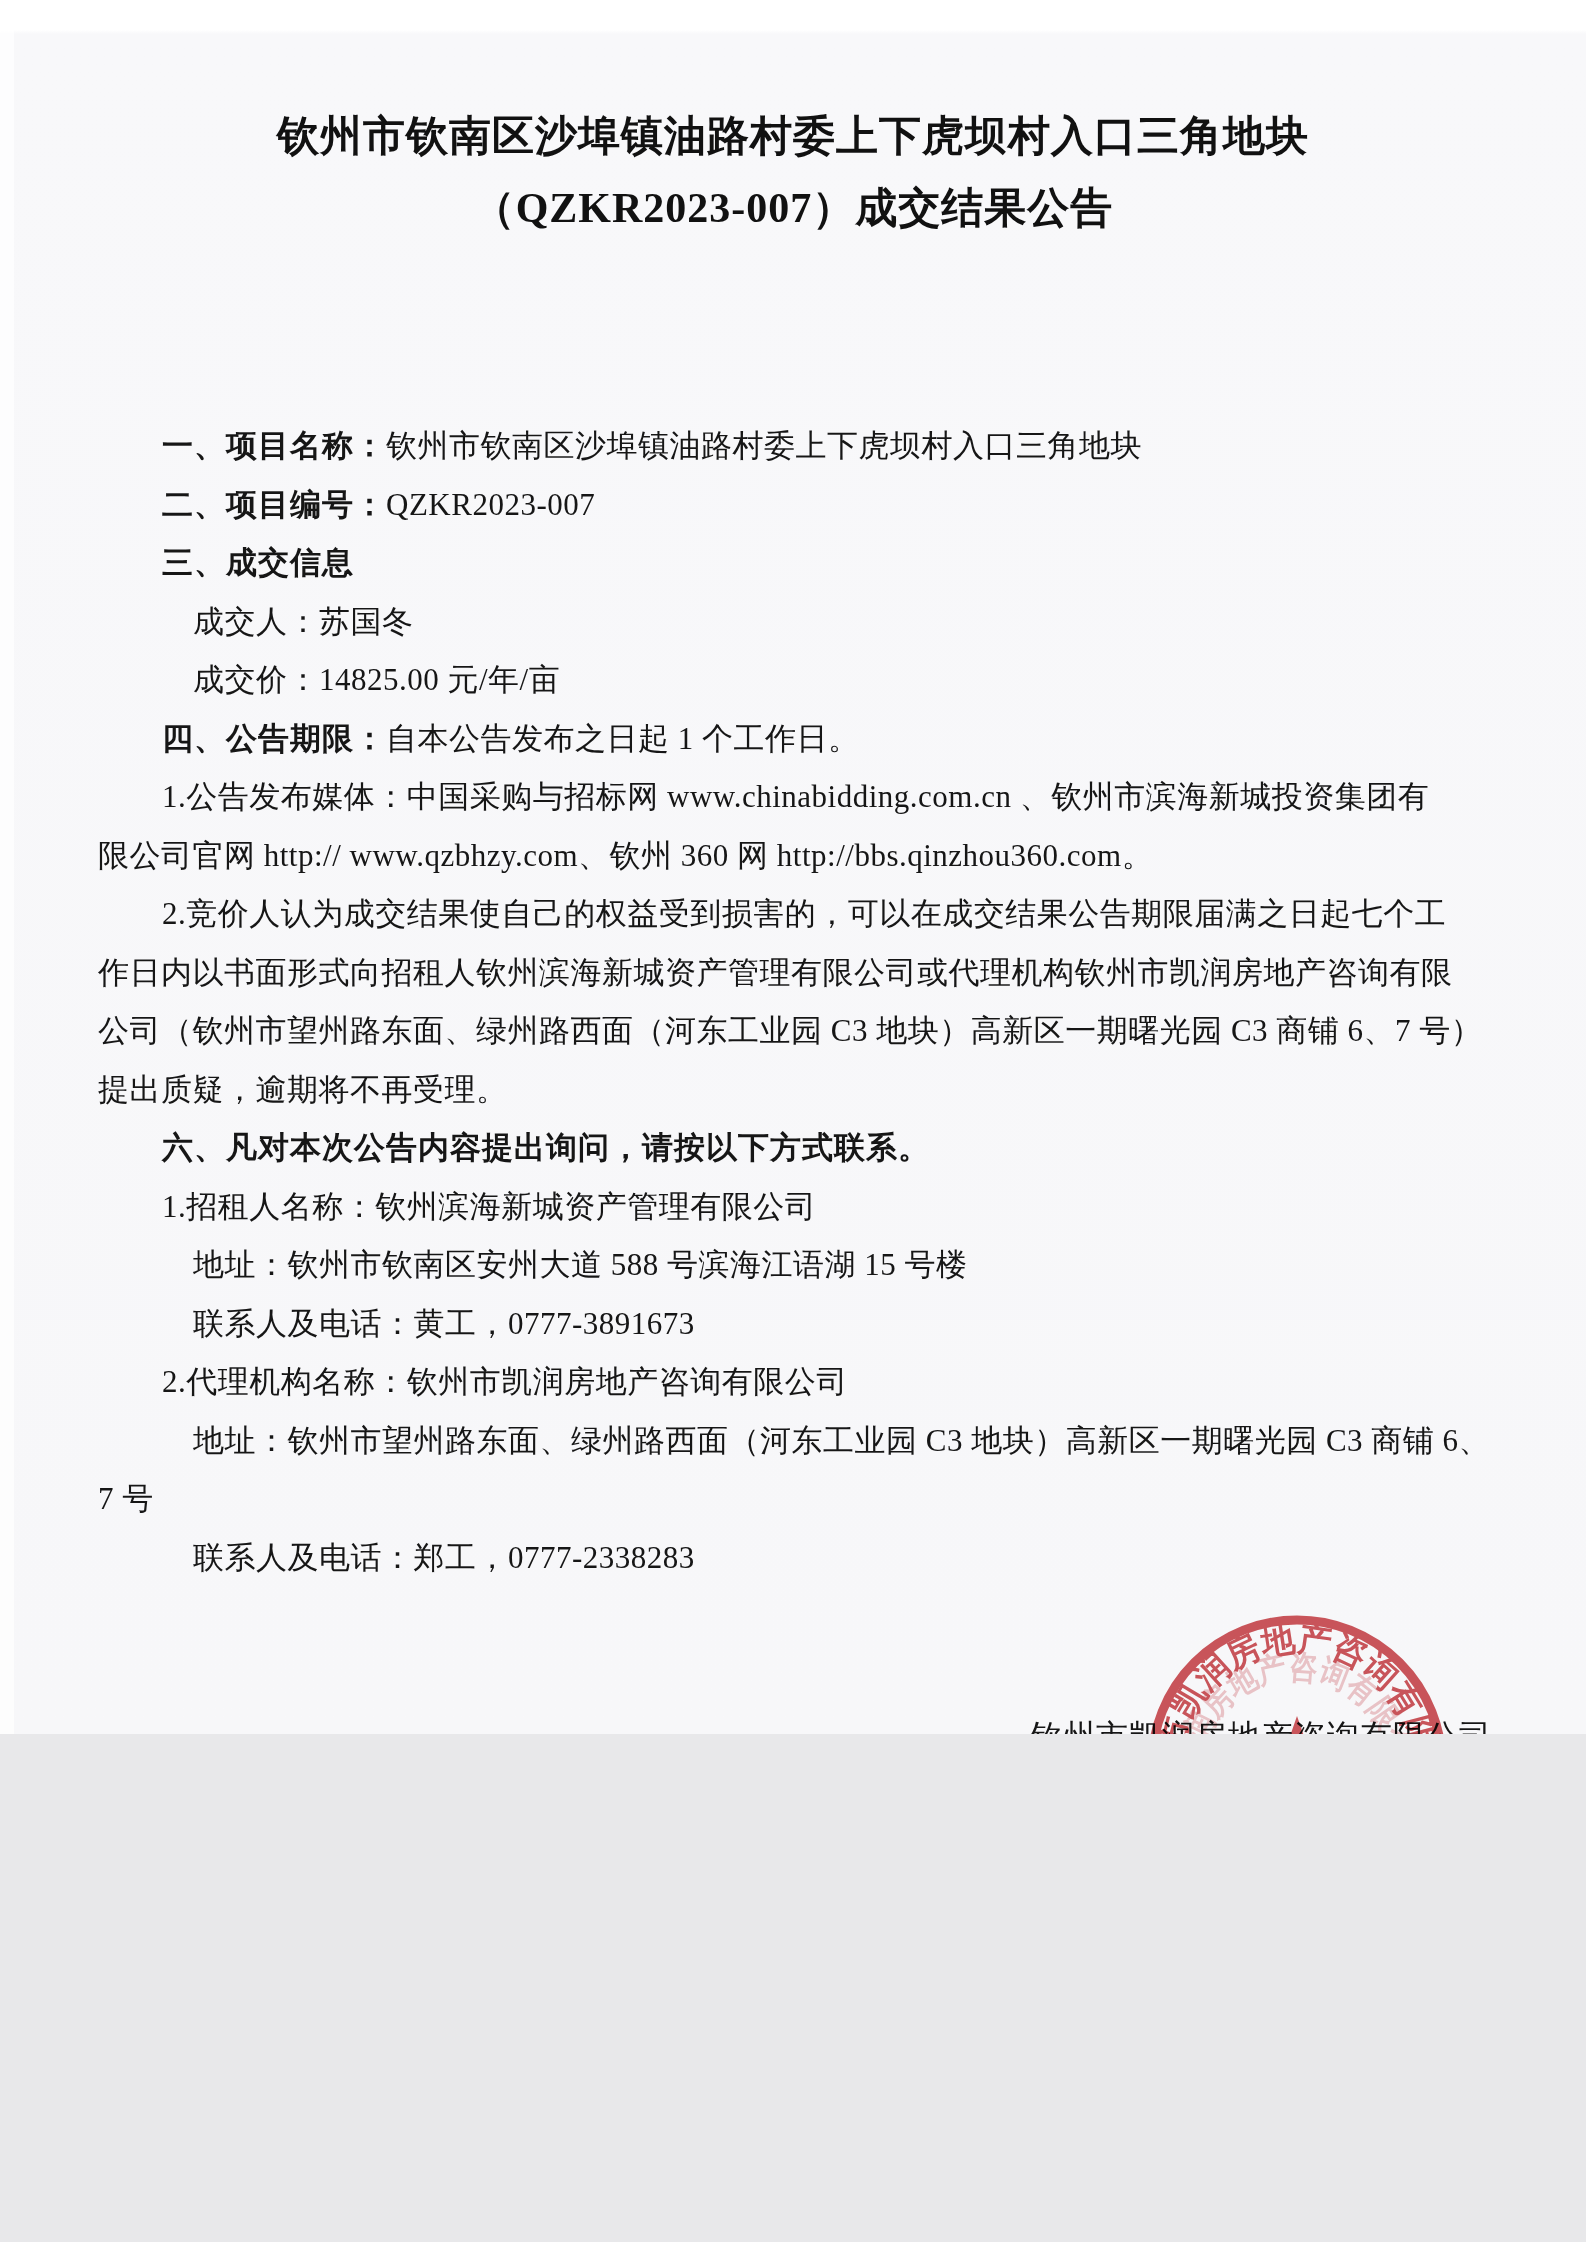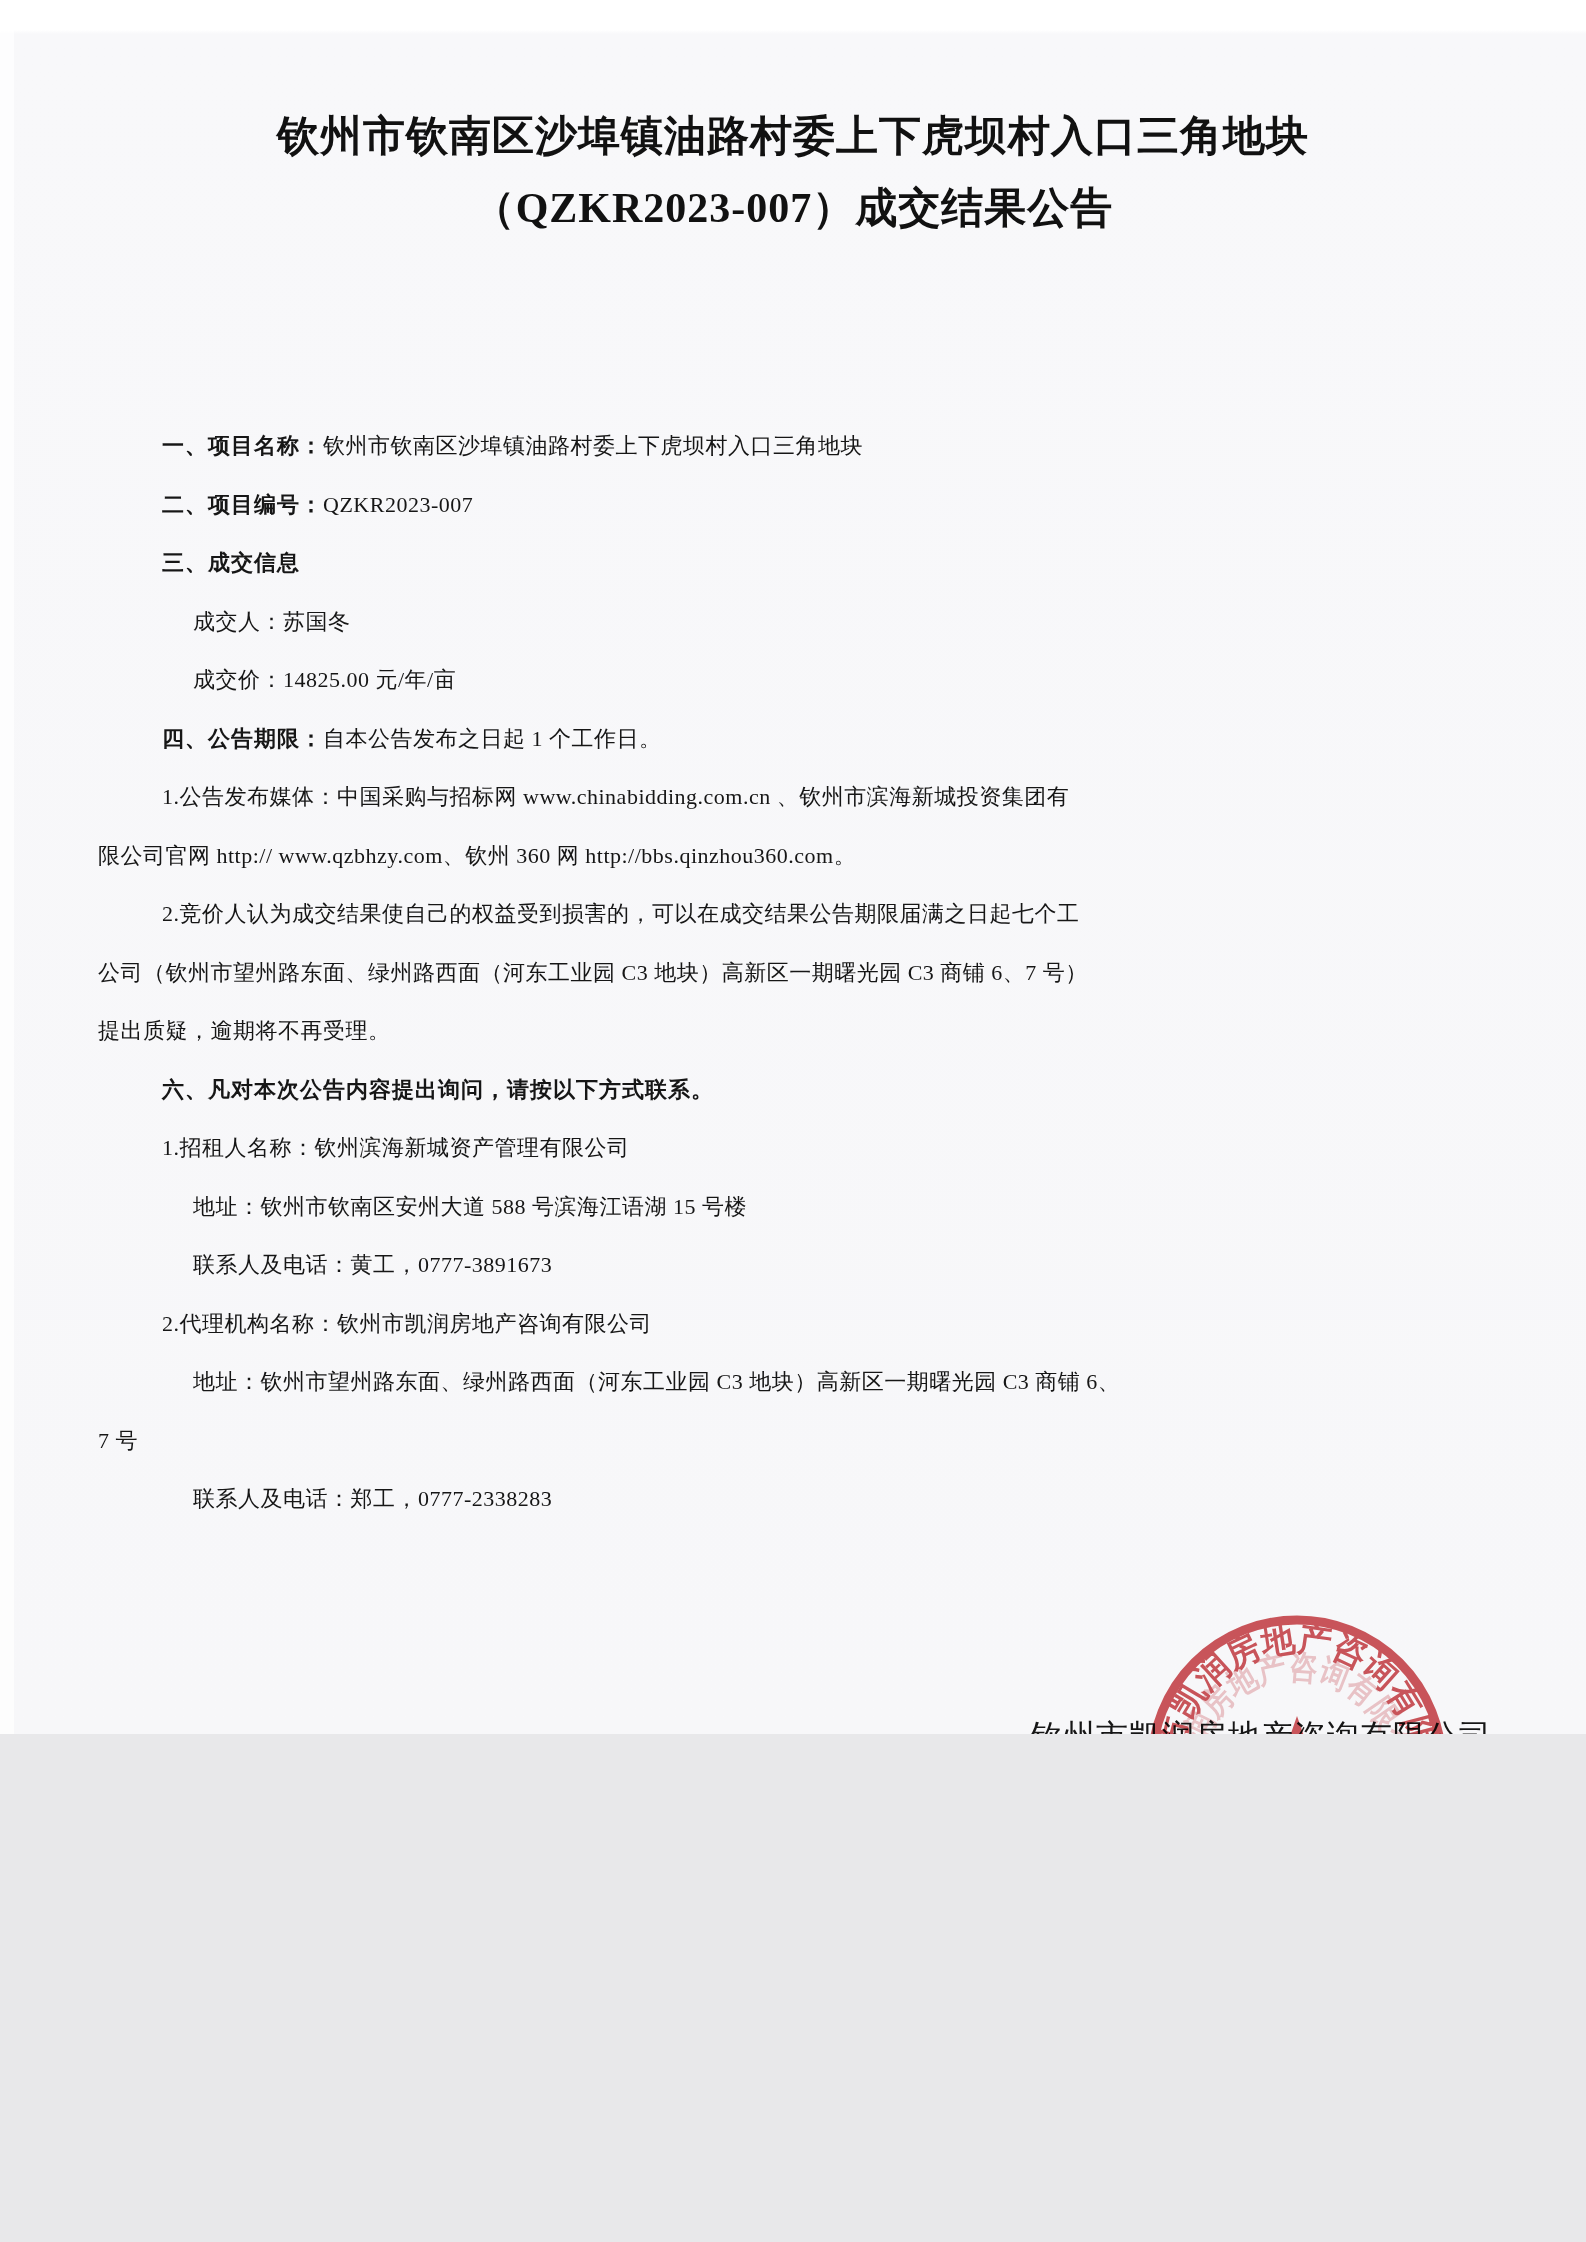--- a/index.html
+++ b/index.html
@@ -27,21 +27,21 @@
     white-space:nowrap;
   }
   .doc-title.l1{top:108px;}
   .doc-title.l2{top:180px;}
   .body-lines{
     position:absolute;left:98px;top:417px;right:60px;
   }
   .line{
     height:58.5px;
     display:flex;align-items:center;
-    font-size:22px;
+    font-size:31px;
     letter-spacing:0.5px;
     white-space:nowrap;
     color:#161616;
   }
   .line .seg{display:inline-block;}
   .line .seg.bold{
     font-weight:700;
     font-family:"Liberation Sans","DejaVu Sans",sans-serif;
     letter-spacing:1px;
   }
@@ -105,20 +105,23 @@
       <div class="line ind2">
         <span class="seg">1.公告发布媒体：中国采购与招标网 www.chinabidding.com.cn 、钦州市滨海新城投资集团有</span>
       </div>
       <div class="line ind0">
         <span class="seg">限公司官网 http:// www.qzbhzy.com、钦州 360 网 http://bbs.qinzhou360.com。</span>
       </div>
       <div class="line ind2">
         <span class="seg">2.竞价人认为成交结果使自己的权益受到损害的，可以在成交结果公告期限届满之日起七个工</span>
       </div>
       <div class="line ind0">
+        <span class="seg">作日内以书面形式向招租人钦州滨海新城资产管理有限公司或代理机构钦州市凯润房地产咨询有限</span>
+      </div>
+      <div class="line ind0">
         <span class="seg">公司（钦州市望州路东面、绿州路西面（河东工业园 C3 地块）高新区一期曙光园 C3 商铺 6、7 号）</span>
       </div>
       <div class="line ind0">
         <span class="seg">提出质疑，逾期将不再受理。</span>
       </div>
       <div class="line ind2">
         <span class="seg bold">六、凡对本次公告内容提出询问，请按以下方式联系。</span>
       </div>
       <div class="line ind2">
         <span class="seg">1.招租人名称：钦州滨海新城资产管理有限公司</span>

